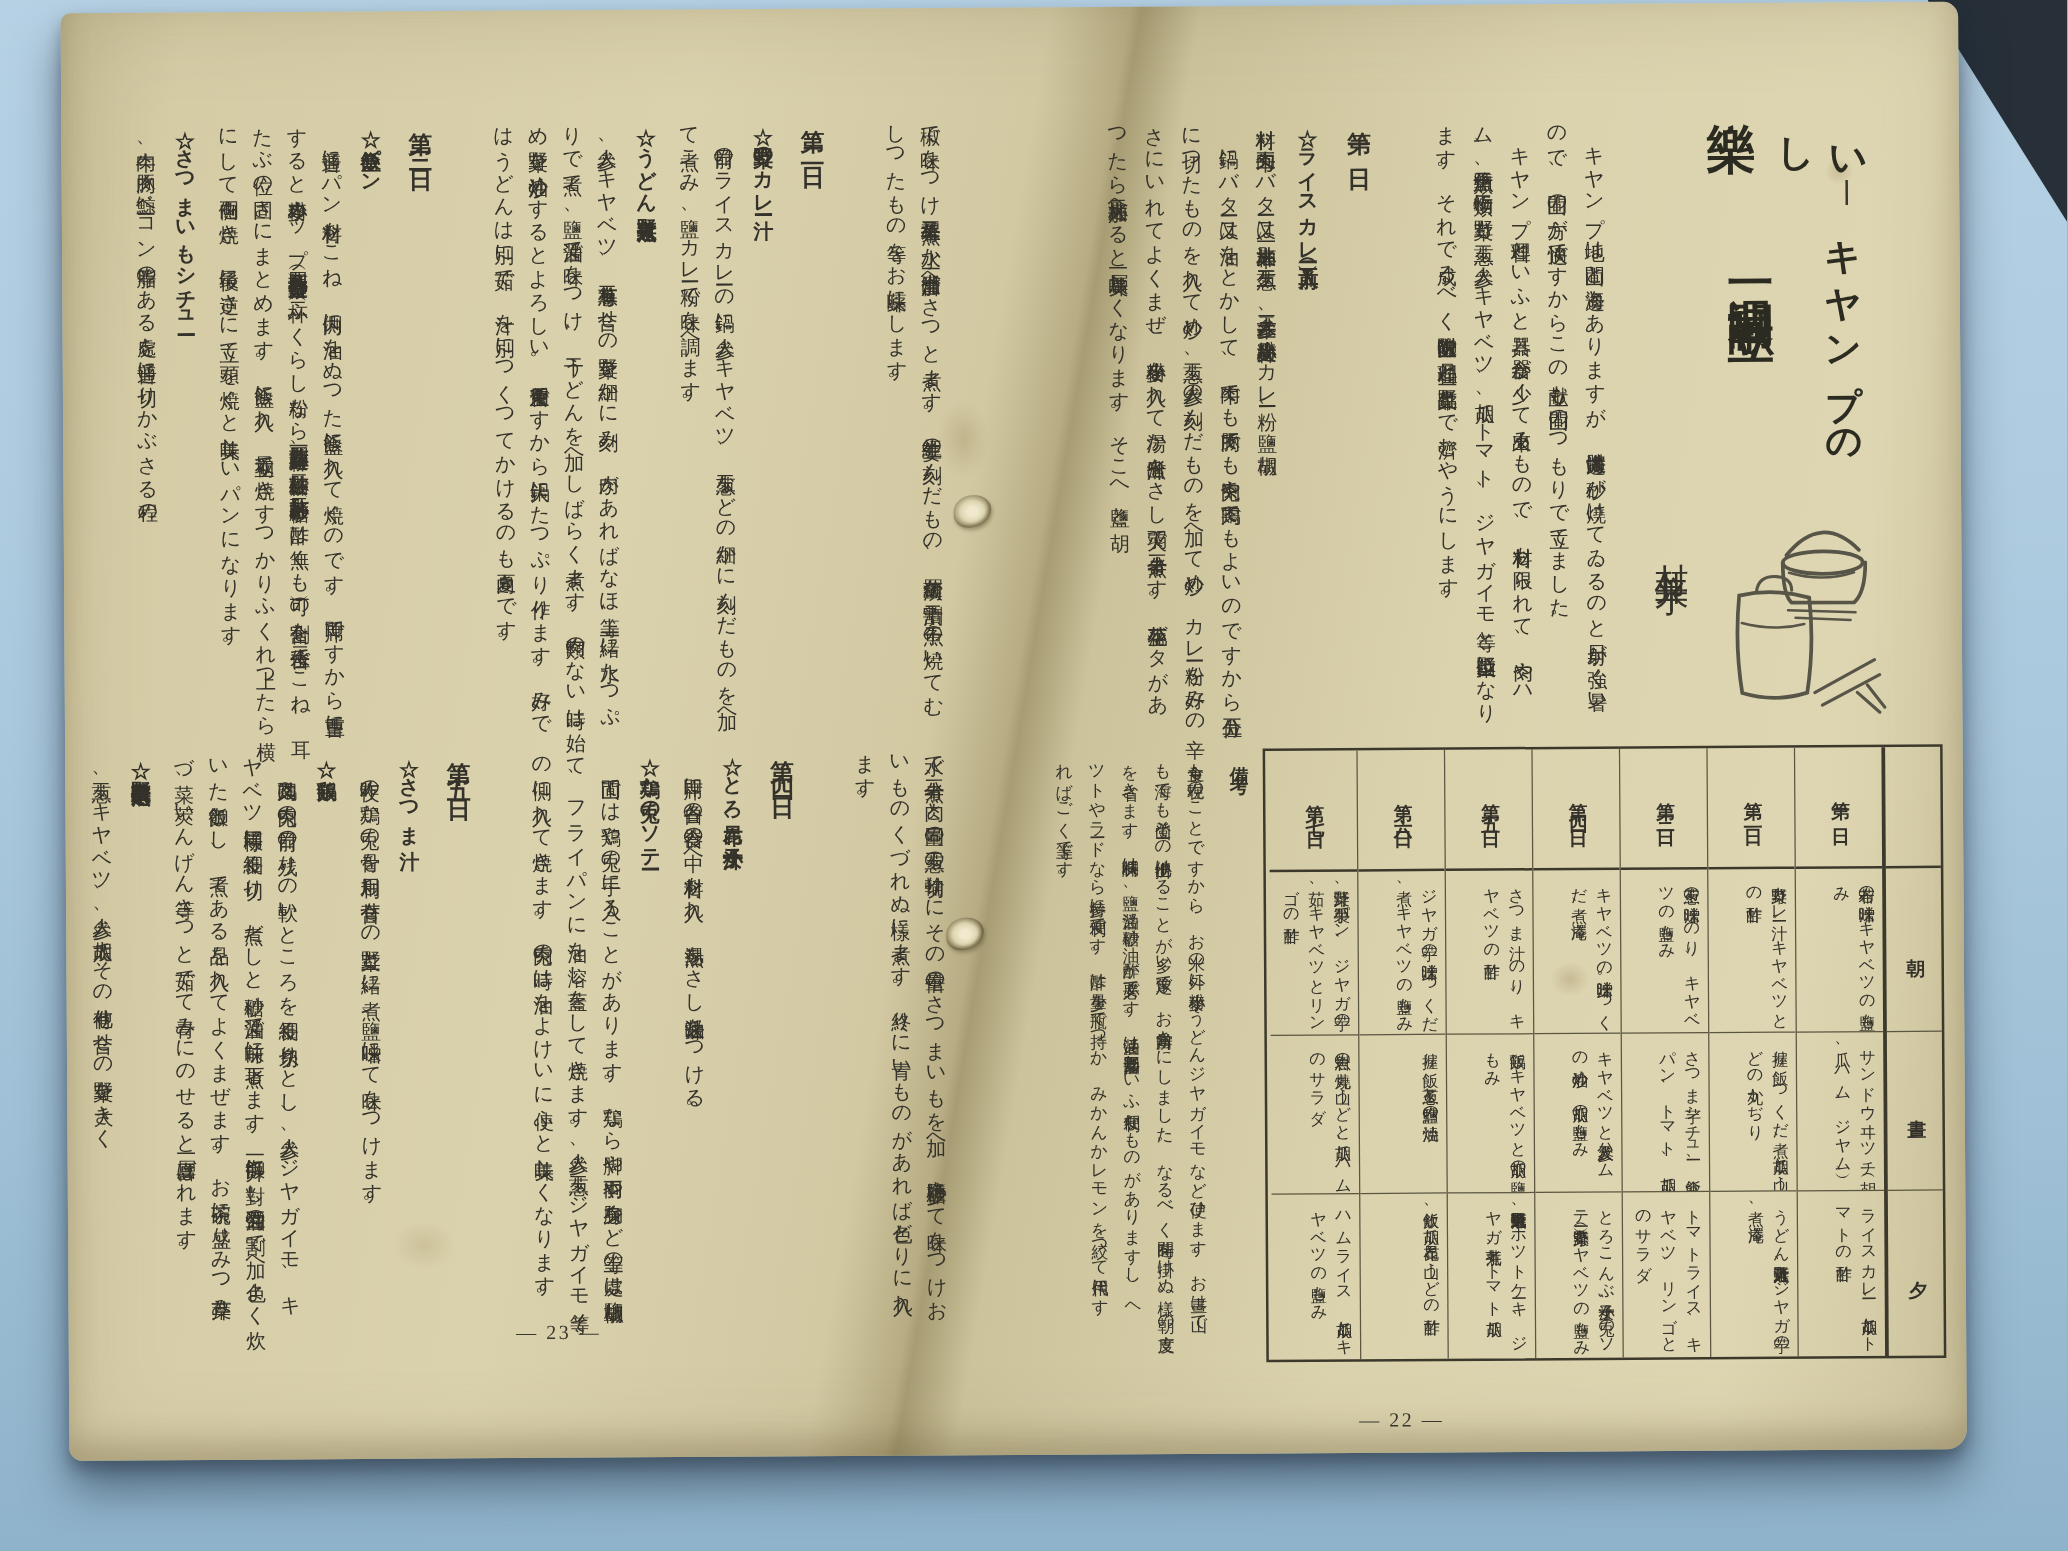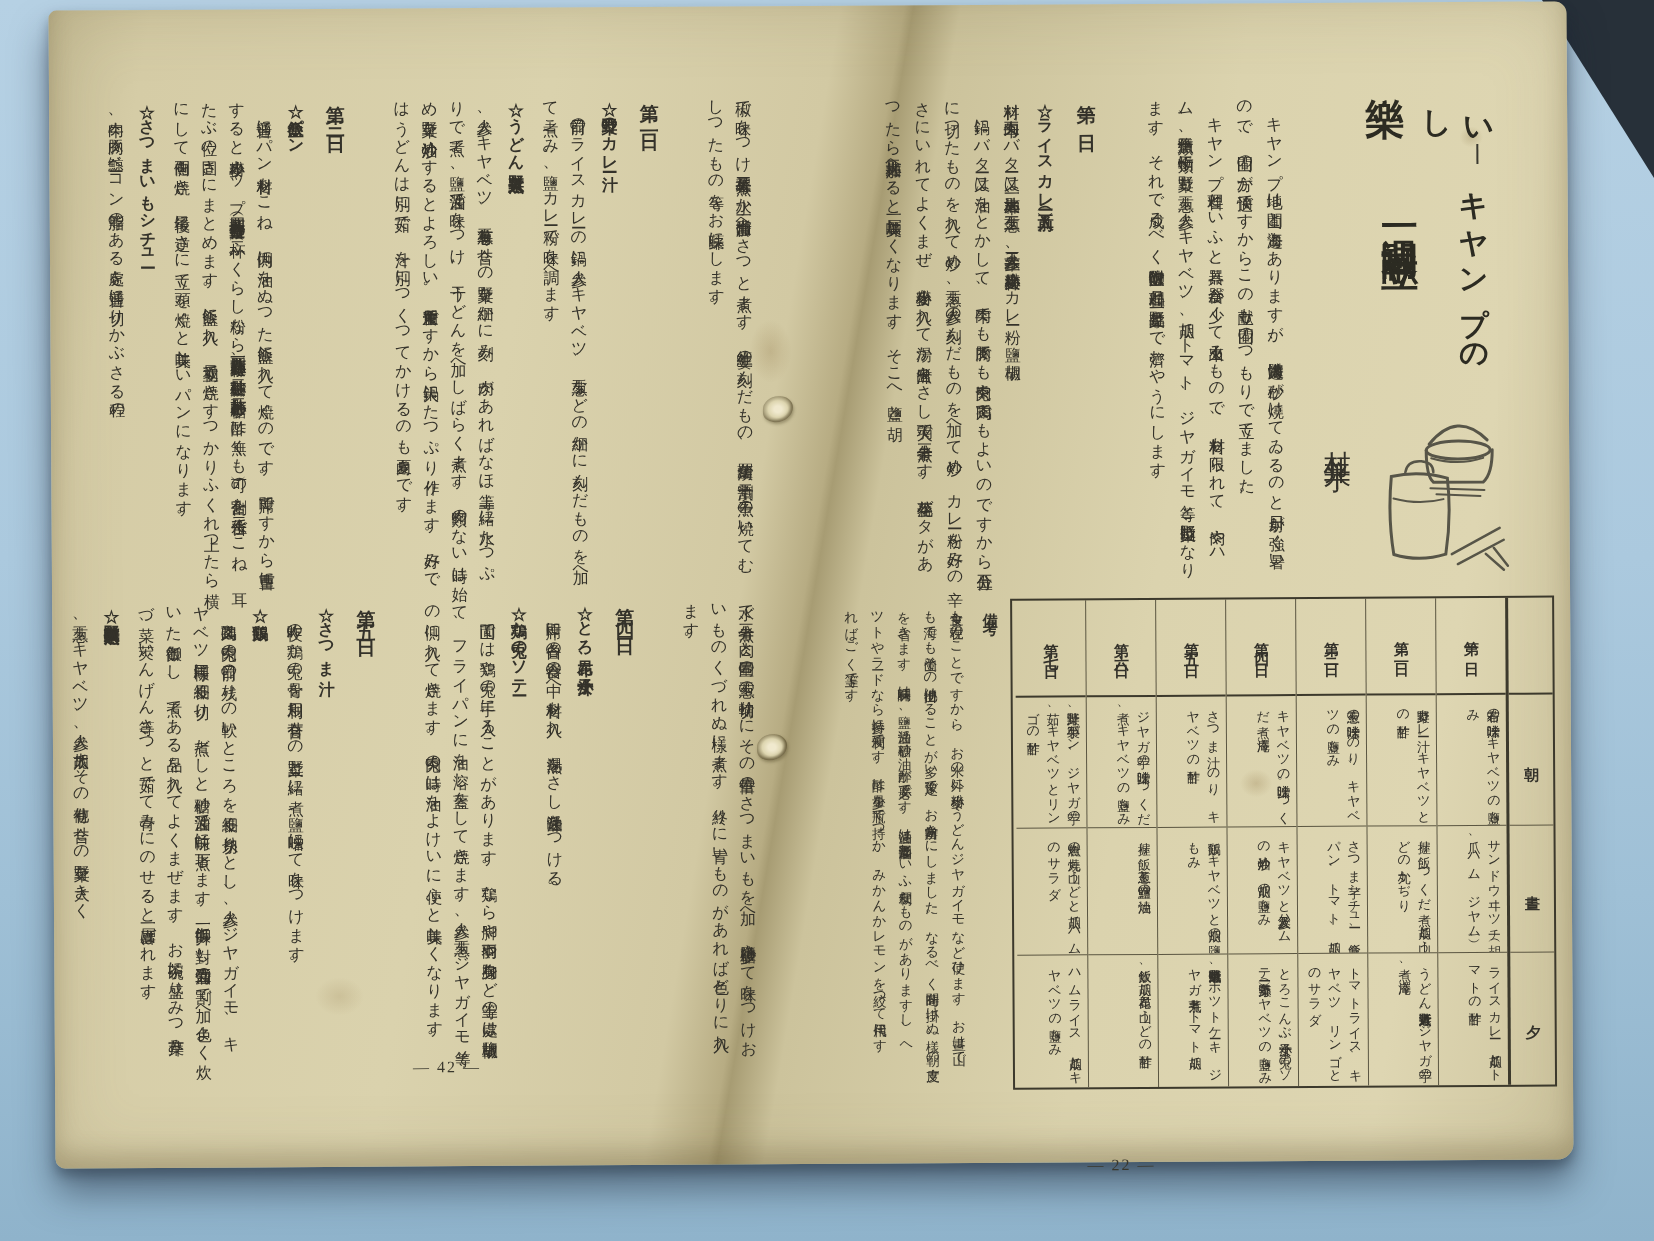--- a/index.html
+++ b/index.html
@@ -222,21 +222,21 @@
             <div class="vtext">ハムライス　胡瓜とキヤベツの鹽もみ</div>
           </div>
       </div>
     </div>
 
     <div class="notes-band" style="left:742px;top:596px;width:210px;height:458px;">
       <div class="nh">備考</div>
       <p>主食も現在のことですから、お米の外に小麥粉、うどんジヤガイモなど使ひます。お晝は山でも海でも登山その他出掛けることが多い豫定で、お辨當向きにしました。なるべく時間を掛けぬ樣、朝の支度を省きます。調味料は、鹽、醤油、砂糖、油、酢が必要です。醤油は固形醤油といふ便利なものがありますし、ヘツトやラードなら持參に便利です。酢は少量を瓶で持つか、みかんかレモンを絞つて代用にすればごく上等です。</p>
     </div>
 
-    <div class="pageno" style="left:1032px;top:1152px;">— 22 —</div>
+    <div class="pageno" style="left:1032px;top:1124px;">— 22 —</div>
 
     <div class="band" style="left:36px;top:82px;width:672px;height:490px;">
       <p class="cont">椒で味をつけ又三十分程煮て水か煮出汁一合加へさつと煮ます。紅生姜の刻んだもの、羅蔔漬か割干漬、干魚の焼いてむしつたもの等をお薬味にします。</p>
       <div class="day-h">第二日</div>
       <div class="rec-h">☆野菜のカレー汁</div>
       <p>前日のライスカレーの鍋に人參、キヤベツ、玉葱などの細かに刻んだものを加へて煮こみ、鹽、カレー粉で味を調へます。</p>
       <div class="rec-h">☆うどん野菜入煮込</div>
       <p>人參、キヤベツ、玉葱等有り合せの野菜を細かに刻み、肉があればなほ上等、一緒に水たつぷりで煮て、鹽、醤油で味をつけ、干うどんを加へしばらく煮ます。肉類のない時は始め野菜を油炒めするとよろしい。主食兼用ですから大鍋にたつぷり作ります。好みではうどんは別に茹で、汁を別につくつてかけるのも夏向きです。</p>
       <div class="day-h">第三日</div>
       <div class="rec-h">☆飯盒パン</div>
@@ -254,16 +254,16 @@
       <p>山間では鶏や兎の手に入ることがあります。鶏なら脚や両羽や胸身など上等の處は鹽胡椒して、フライパンに油を溶し蓋をして焼きます。人參、玉葱、ジヤガイモ等その側に入れて焼きます。兎肉の時は油をよけいに使ふと美味しくなります。</p>
       <div class="day-h">第五日</div>
       <div class="rec-h">☆さつま汁</div>
       <p>昨夜の鶏か兎の骨を利用し有合せの野菜と一緒に煮、鹽、味噌にて味をつけます。</p>
       <div class="rec-h">☆鶏飯</div>
       <p>鶏肉又は兎肉の前日の残りの軟いところを細長く糸切りとし、人參、ジヤガイモ、キヤベツ等同様に細長く切り、煮だしと砂糖、醤油で前味に下煮します。御飯一升に對し醤油五勺の割で加へ色よく炊いた御飯とし、煮てある品を入れてよくまぜます。お茶碗に盛りみつ葉芹みづ菜、莢いんげん等さつと茹でて青みにのせると一層喜ばれます。</p>
       <div class="rec-h">☆野菜中華風煮込</div>
       <p>玉葱、キヤベツ、人參、大胡瓜、その他有り合せの野菜を大きく</p>
     </div>
 
-    <div class="pageno" style="left:358px;top:1050px;">— 42 —</div>
+    <div class="pageno" style="left:358px;top:1050px;">— 23 —</div>
 
   </div>
 </div>
 
 </body></html>

